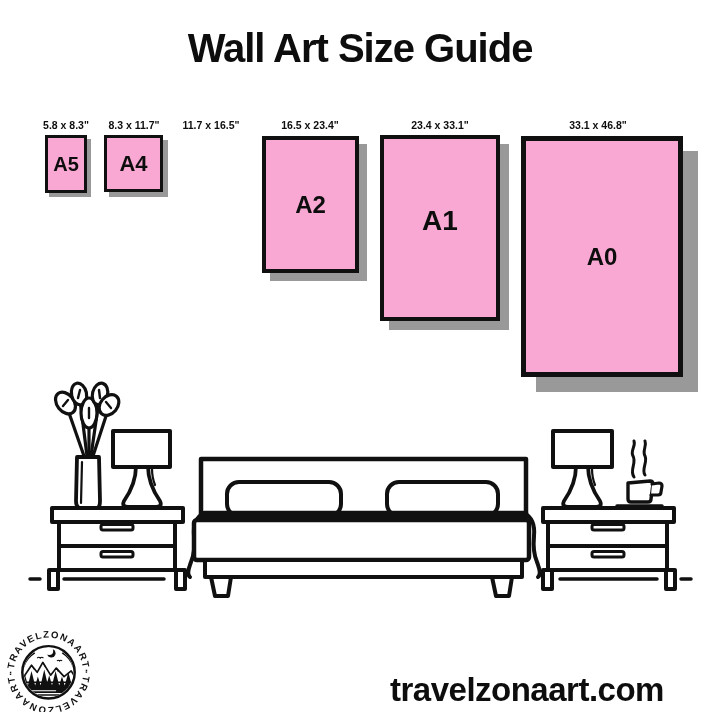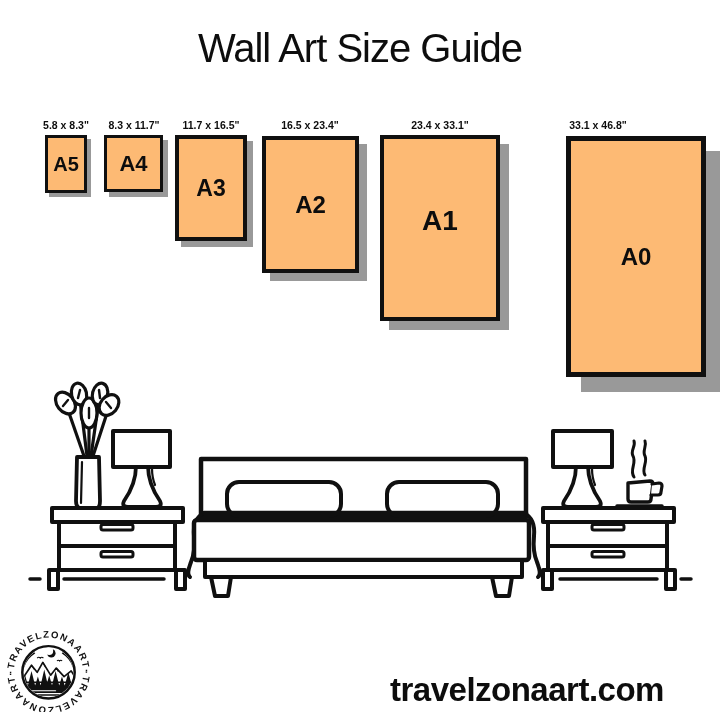--- a/index.html
+++ b/index.html
@@ -1,22 +1,22 @@
 <!DOCTYPE html>
 <html><head>
 <meta charset="utf-8">
 <style>
   html,body{margin:0;padding:0;background:#fff;}
   .page{position:relative;width:720px;height:720px;background:#ffffff;overflow:hidden;
         font-family:"Liberation Sans",sans-serif;color:#0d0d0d;}
   .title{position:absolute;left:0;top:26px;width:720px;text-align:center;
-         font-size:40px;font-weight:normal;letter-spacing:-1px;color:#0d0d0d;}
+         font-size:40px;font-weight:bold;letter-spacing:-1px;color:#0d0d0d;}
   .size-label{position:absolute;width:140px;text-align:center;font-size:10.5px;
          font-weight:bold;color:#0d0d0d;white-space:nowrap;}
-  .frame{position:absolute;background:#fdba74;border-style:solid;border-color:#101010;
+  .frame{position:absolute;background:#f9a8d4;border-style:solid;border-color:#101010;
          box-sizing:border-box;display:flex;align-items:center;justify-content:center;}
   .frame-letter{font-weight:bold;color:#0d0d0d;line-height:1;}
   .scene{position:absolute;left:0;top:0;width:720px;height:720px;}
   .logo{position:absolute;left:6px;top:627px;width:85px;height:85px;}
   .website{position:absolute;left:0;top:671px;width:720px;text-align:center;
            padding-left:390px;box-sizing:border-box;font-size:33px;font-weight:bold;
            letter-spacing:-0.5px;color:#0d0d0d;text-align:left;}
 </style>
 </head>
 <body>
@@ -31,30 +31,27 @@
   <div class="size-label" style="left:240px;top:119px;">16.5 x 23.4"</div>
   <div class="size-label" style="left:370px;top:119px;">23.4 x 33.1"</div>
   <div class="size-label" style="left:528px;top:119px;">33.1 x 46.8"</div>
 
   <div class="frame" style="left:45px;top:135px;width:42px;height:58px;border-width:3px;box-shadow:4px 4px 0 #999999;">
     <span class="frame-letter" style="font-size:20px;">A5</span>
   </div>
   <div class="frame" style="left:104px;top:135px;width:59px;height:57px;border-width:3px;box-shadow:5px 5px 0 #999999;">
     <span class="frame-letter" style="font-size:22px;">A4</span>
   </div>
-  <div class="frame" style="left:175px;top:135px;width:72px;height:106px;border-width:4px;box-shadow:6px 6px 0 #999999;">
-    <span class="frame-letter" style="font-size:23px;">A3</span>
-  </div>
   <div class="frame" style="left:262px;top:136px;width:97px;height:137px;border-width:4px;box-shadow:8px 8px 0 #999999;">
     <span class="frame-letter" style="font-size:24px;">A2</span>
   </div>
   <div class="frame" style="left:380px;top:135px;width:120px;height:186px;border-width:4px;box-shadow:9px 9px 0 #999999;">
     <span class="frame-letter" style="font-size:28px;margin-bottom:14px;">A1</span>
   </div>
-  <div class="frame" style="left:521px;top:136px;width:140px;height:241px;border-width:5px;box-shadow:15px 15px 0 #999999;margin-left:45px;">
+  <div class="frame" style="left:521px;top:136px;width:162px;height:241px;border-width:5px;box-shadow:15px 15px 0 #999999;">
     <span class="frame-letter" style="font-size:24px;">A0</span>
   </div>
 
   <svg class="scene" viewBox="0 0 720 720" fill="none" stroke="#101010" stroke-linecap="round" stroke-linejoin="round">
 
     <g stroke-width="3.5">
       <path d="M30,579 H40"></path>
         <path d="M64,579 H164"></path>
         <path d="M560,579 H657"></path>
         <path d="M681,579 H691"></path>

